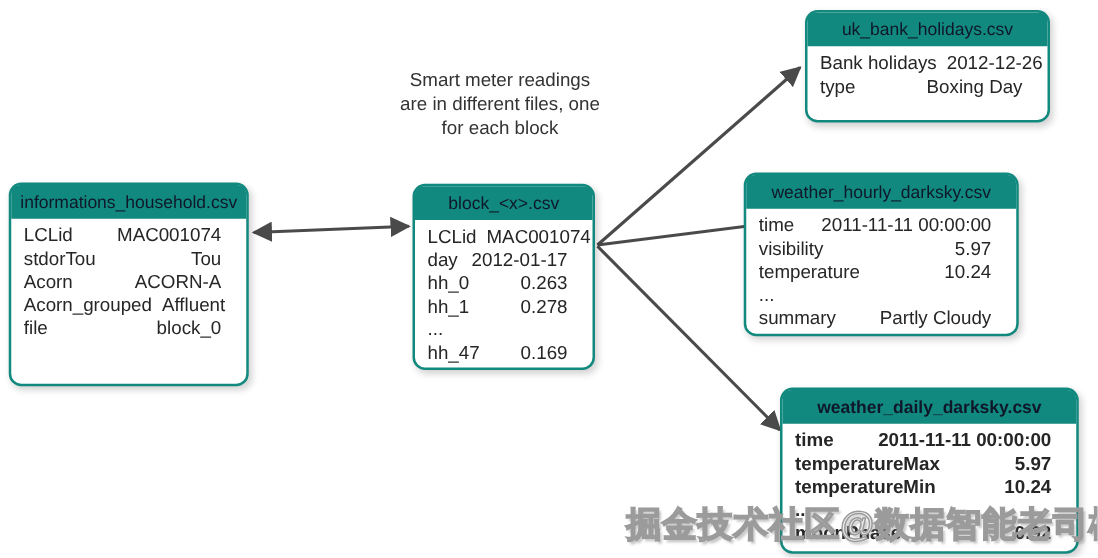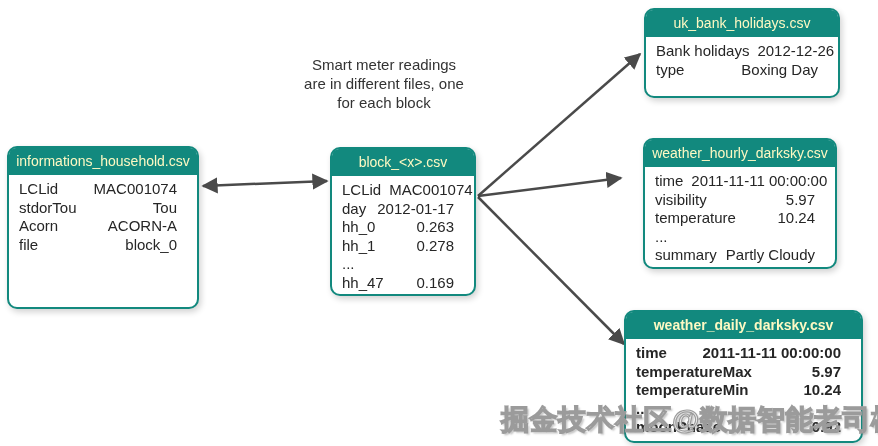--- a/index.html
+++ b/index.html
@@ -15,21 +15,21 @@
     position: absolute;
     background: #ffffff;
     border: 2px solid #12897E;
     border-radius: 10px;
     box-shadow: 2px 3px 6px rgba(0,0,0,0.18);
     box-sizing: border-box;
     z-index: 2;
   }
   .card-header {
     background: #12897E;
-    color: #fef9c3;
+    color: #0f172a;
     text-align: center;
     font-size: 14px;
     padding: 5px 4px 6px 4px;
     border-radius: 7px 7px 0 0;
     white-space: nowrap;
     overflow: hidden;
   }
   .card-body {
     padding: 5px 20px 6px 10px;
     font-size: 15px;
@@ -39,26 +39,26 @@
     display: flex;
     justify-content: space-between;
     line-height: 18.6px;
     white-space: nowrap;
   }
   .field-row .val { text-align: left; margin-left: 8px; }
 
   #card-household      { left: 7px;   top: 146px; width: 192px; height: 163px; }
   #card-block          { left: 330px; top: 137px; width: 146px; height: 149px; margin-top: 10px; }
   #card-bank-holidays  { left: 644px; top: 8px;   width: 196px; height: 90px; }
-  #card-weather-hourly { left: 643px; top: 138px; width: 194px; height: 131px; }
+  #card-weather-hourly { left: 595px; top: 138px; width: 220px; height: 131px; }
   #card-weather-daily  { left: 624px; top: 310px; width: 239px; height: 133px; font-weight: bold; }
 
   .annotation {
     position: absolute;
-    left: 254px; top: 55px; width: 260px;
+    left: 270px; top: 55px; width: 260px;
     text-align: center;
     font-size: 15px;
     line-height: 19px;
     color: #333333;
     z-index: 1;
   }
 
   #arrow-layer {
     position: absolute; left: 0; top: 0;
     width: 878px; height: 446px;
@@ -111,20 +111,24 @@
       </div>
       <div class="field-row">
         <span class="lbl">stdorTou</span>
         <span class="val">Tou</span>
       </div>
       <div class="field-row">
         <span class="lbl">Acorn</span>
         <span class="val">ACORN-A</span>
       </div>
       <div class="field-row">
+        <span class="lbl">Acorn_grouped</span>
+        <span class="val">Affluent</span>
+      </div>
+      <div class="field-row">
         <span class="lbl">file</span>
         <span class="val">block_0</span>
       </div>
     </div>
   </div>
 
   <div class="card" id="card-block">
     <div class="card-header">block_&lt;x&gt;.csv</div>
     <div class="card-body">
       <div class="field-row">

